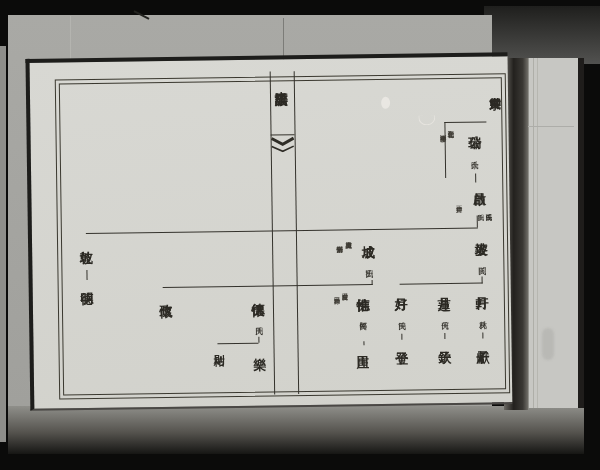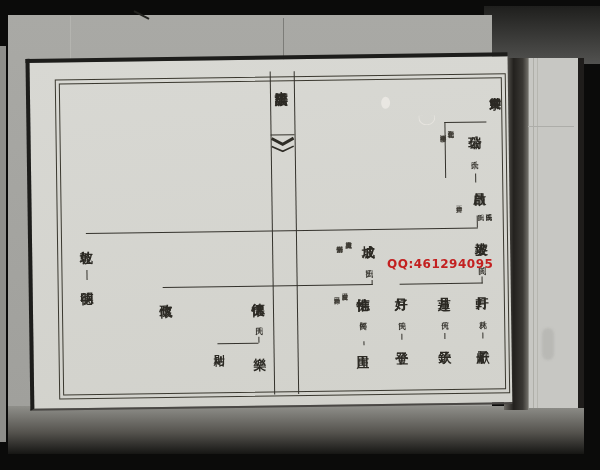--- a/index.html
+++ b/index.html
@@ -145,15 +145,14 @@
     <div class="vt sp" style="left:253px;top:323px;">周氏</div>
     <div class="vl" style="left:257px;top:339px;height:6px;"></div>
     <div class="hl" style="left:216px;top:345px;width:41px;"></div>
     <div class="vt nm" style="left:251px;top:349px;">樂</div>
     <div class="vt nm-s" style="left:211px;top:348px;">則祐</div>
 
     <div class="vt nm" style="left:158px;top:295px;">懷政</div>
 
   </div>
 
-  <div class="watermark" style="color: rgb(195, 32, 32);">QQ:461294095</div>
 
 </div>
 
 </body></html>

